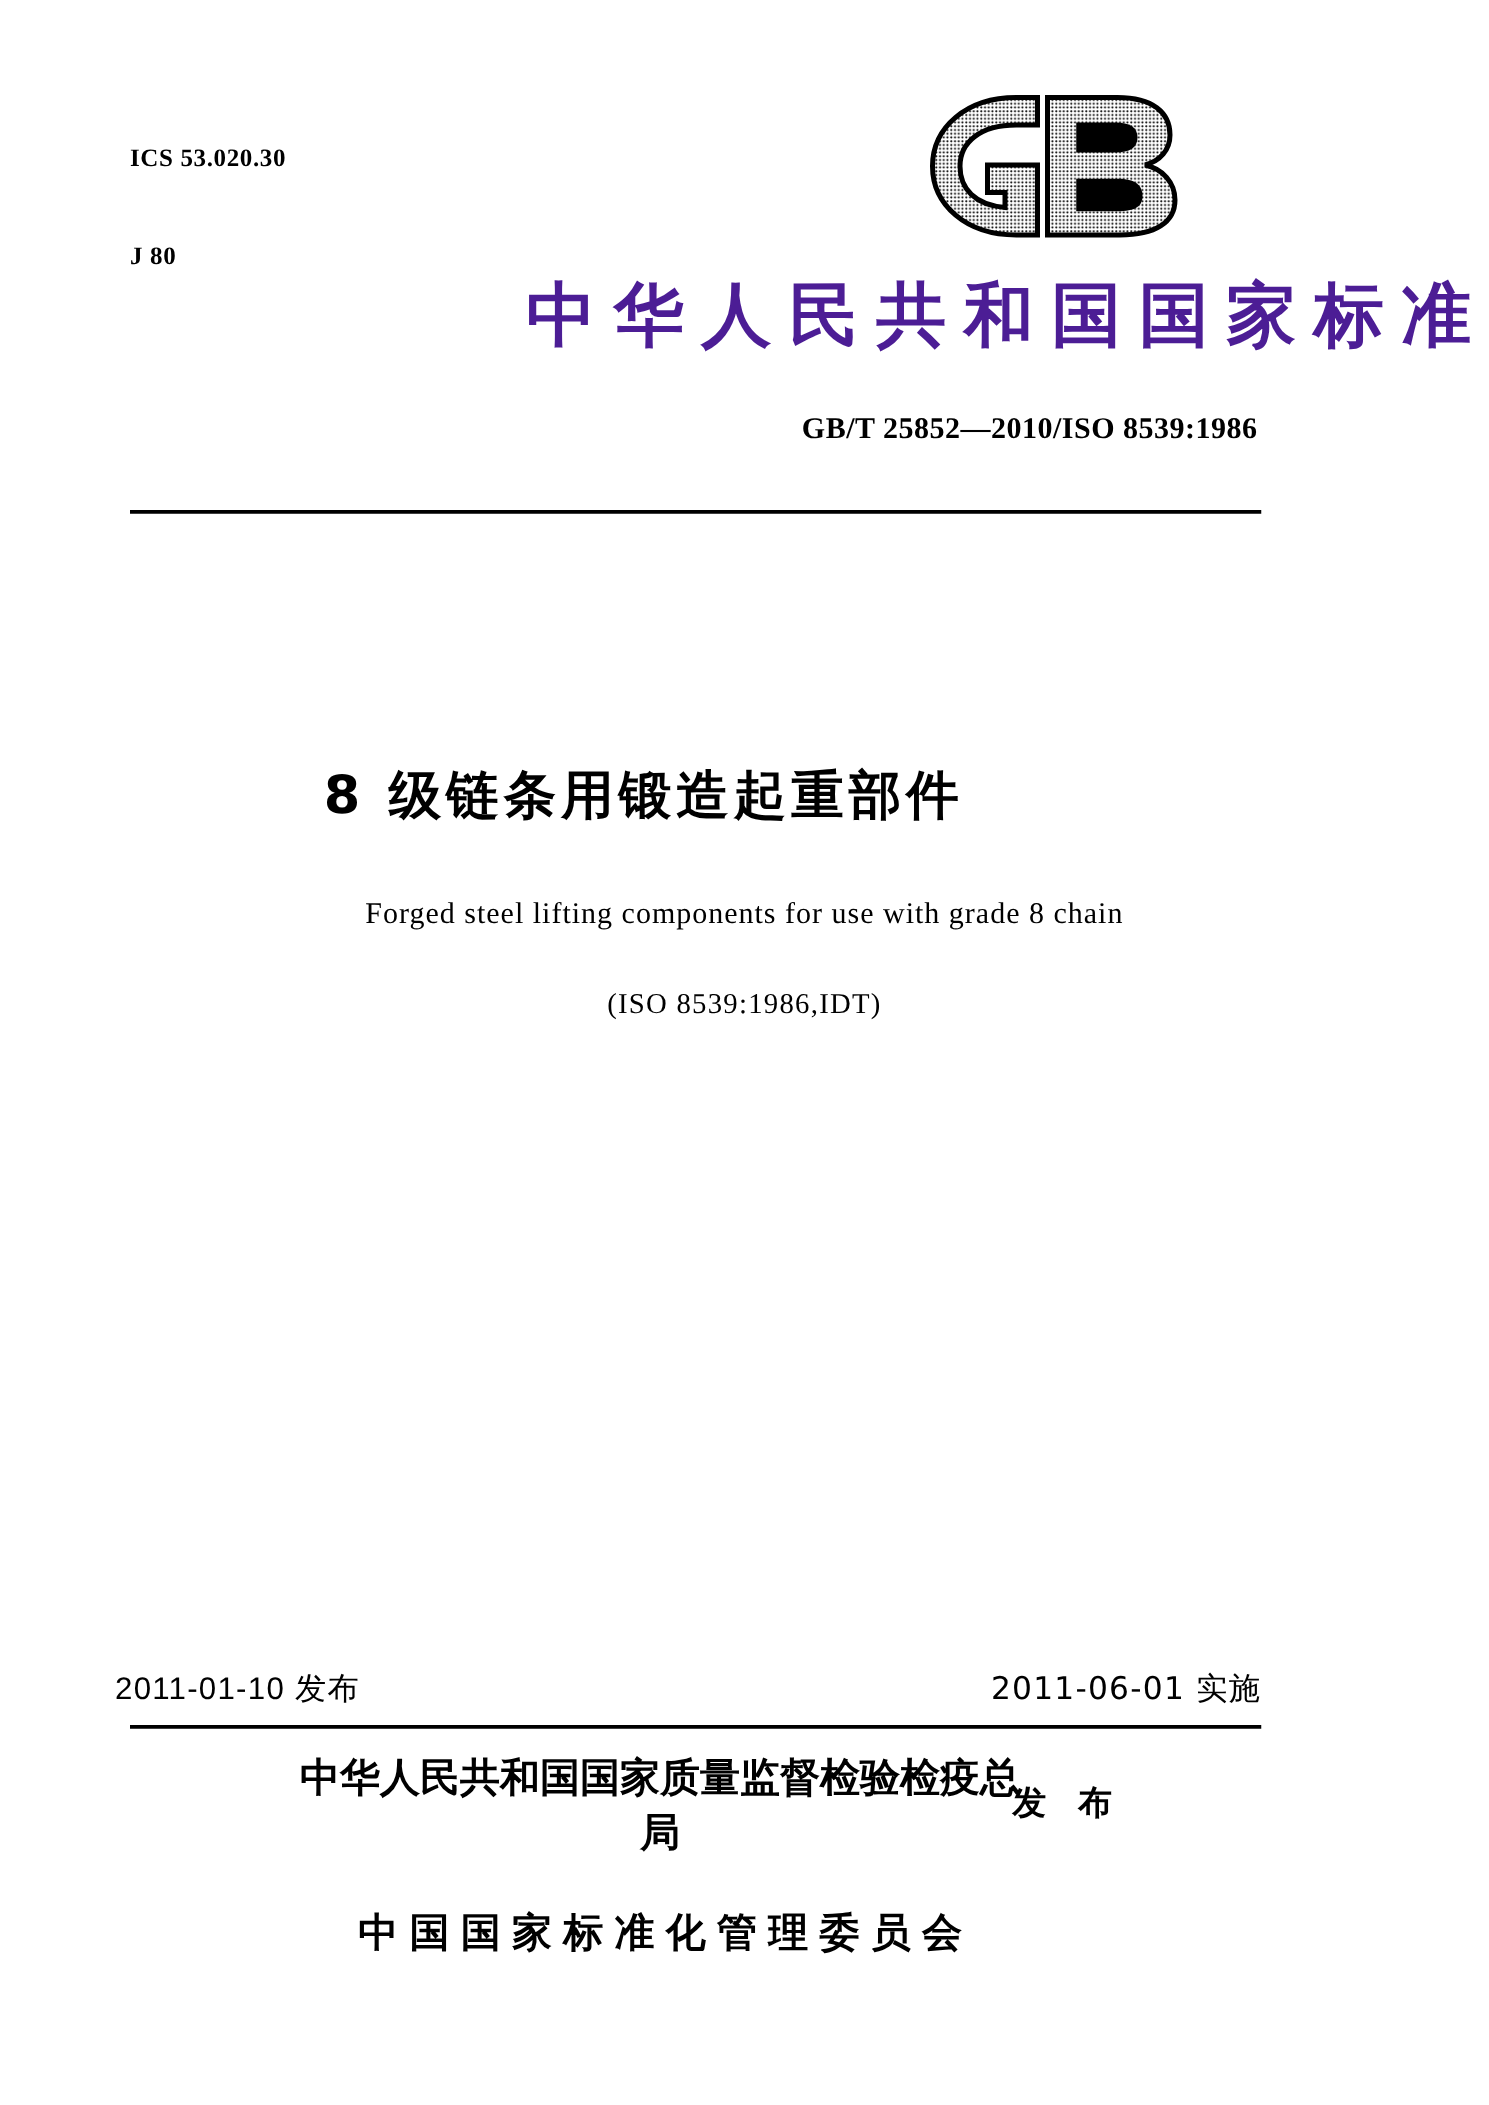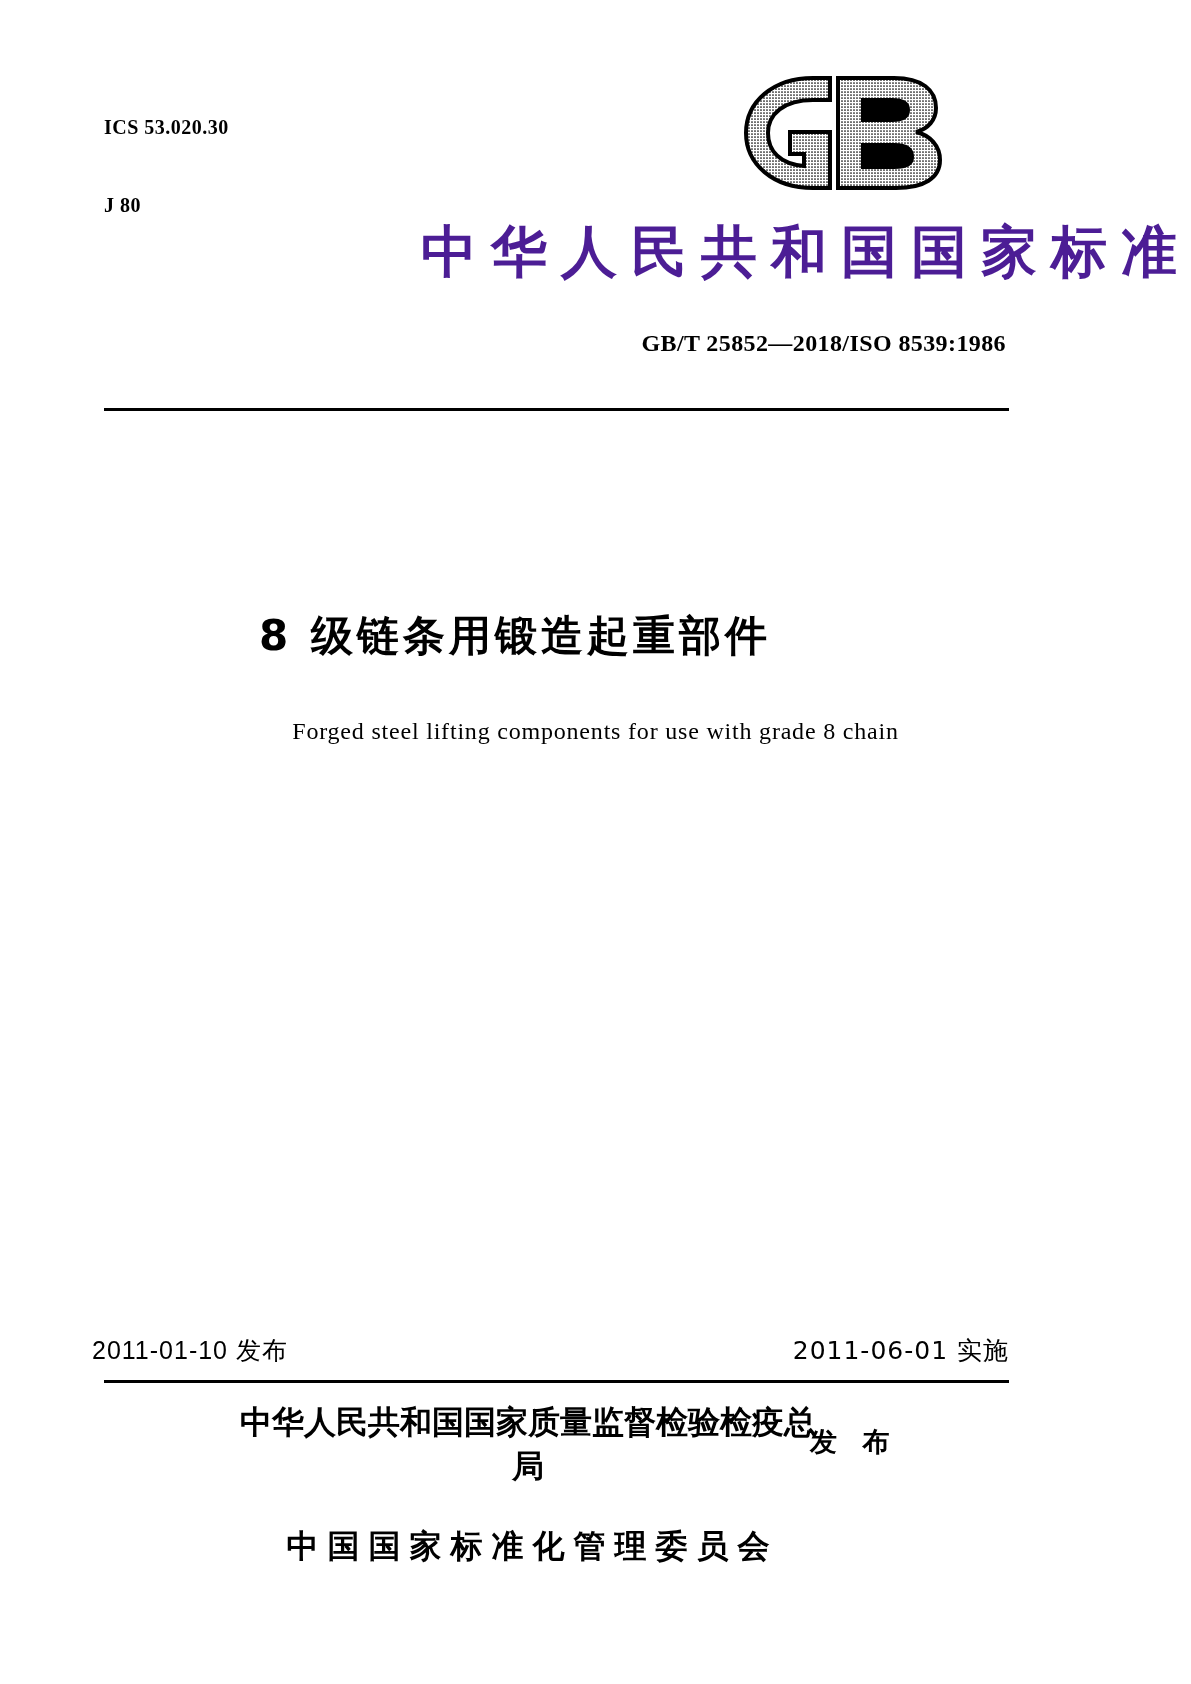--- a/index.html
+++ b/index.html
@@ -194,26 +194,27 @@
       <g>
         <path d="M120 8 L176 8 C204 8 218 20 218 38 C218 50 210 59 198 62 C212 65 222 76 222 90 C222 108 206 118 178 118 L120 118 Z" fill="url(#hatch)" stroke="#000000" stroke-width="4"></path>
         <path d="M143 28 L174 28 C186 28 192 32 192 40 C192 48 186 52 174 52 L143 52 Z" fill="#000000"></path>
         <path d="M143 73 L176 73 C190 73 196 78 196 87 C196 95 190 99 176 99 L143 99 Z" fill="#000000"></path>
       </g>
     </svg>
   </div>
 
   <div class="cn-standard-title">中华人民共和国国家标准</div>
 
-  <div class="std-number">GB/T 25852—2018/ISO 8539:1986</div>
+  <div class="std-number">GB/T 25852—2010/ISO 8539:1986</div>
 
   <div class="rule-top"></div>
 
   <div class="title-cn">8 级链条用锻造起重部件</div>
   <div class="title-en">Forged steel lifting components for use with grade 8 chain</div>
+  <div class="title-iso">(ISO 8539:1986,IDT)</div>
 
   <div class="date-issue">2011-01-10 发布</div>
   <div class="date-effective">2011-06-01 实施</div>
 
   <div class="rule-bottom"></div>
 
   <div class="publisher">
     <div class="line1">中华人民共和国国家质量监督检验检疫总局</div>
     <div class="line2">中国国家标准化管理委员会</div>
   </div>

